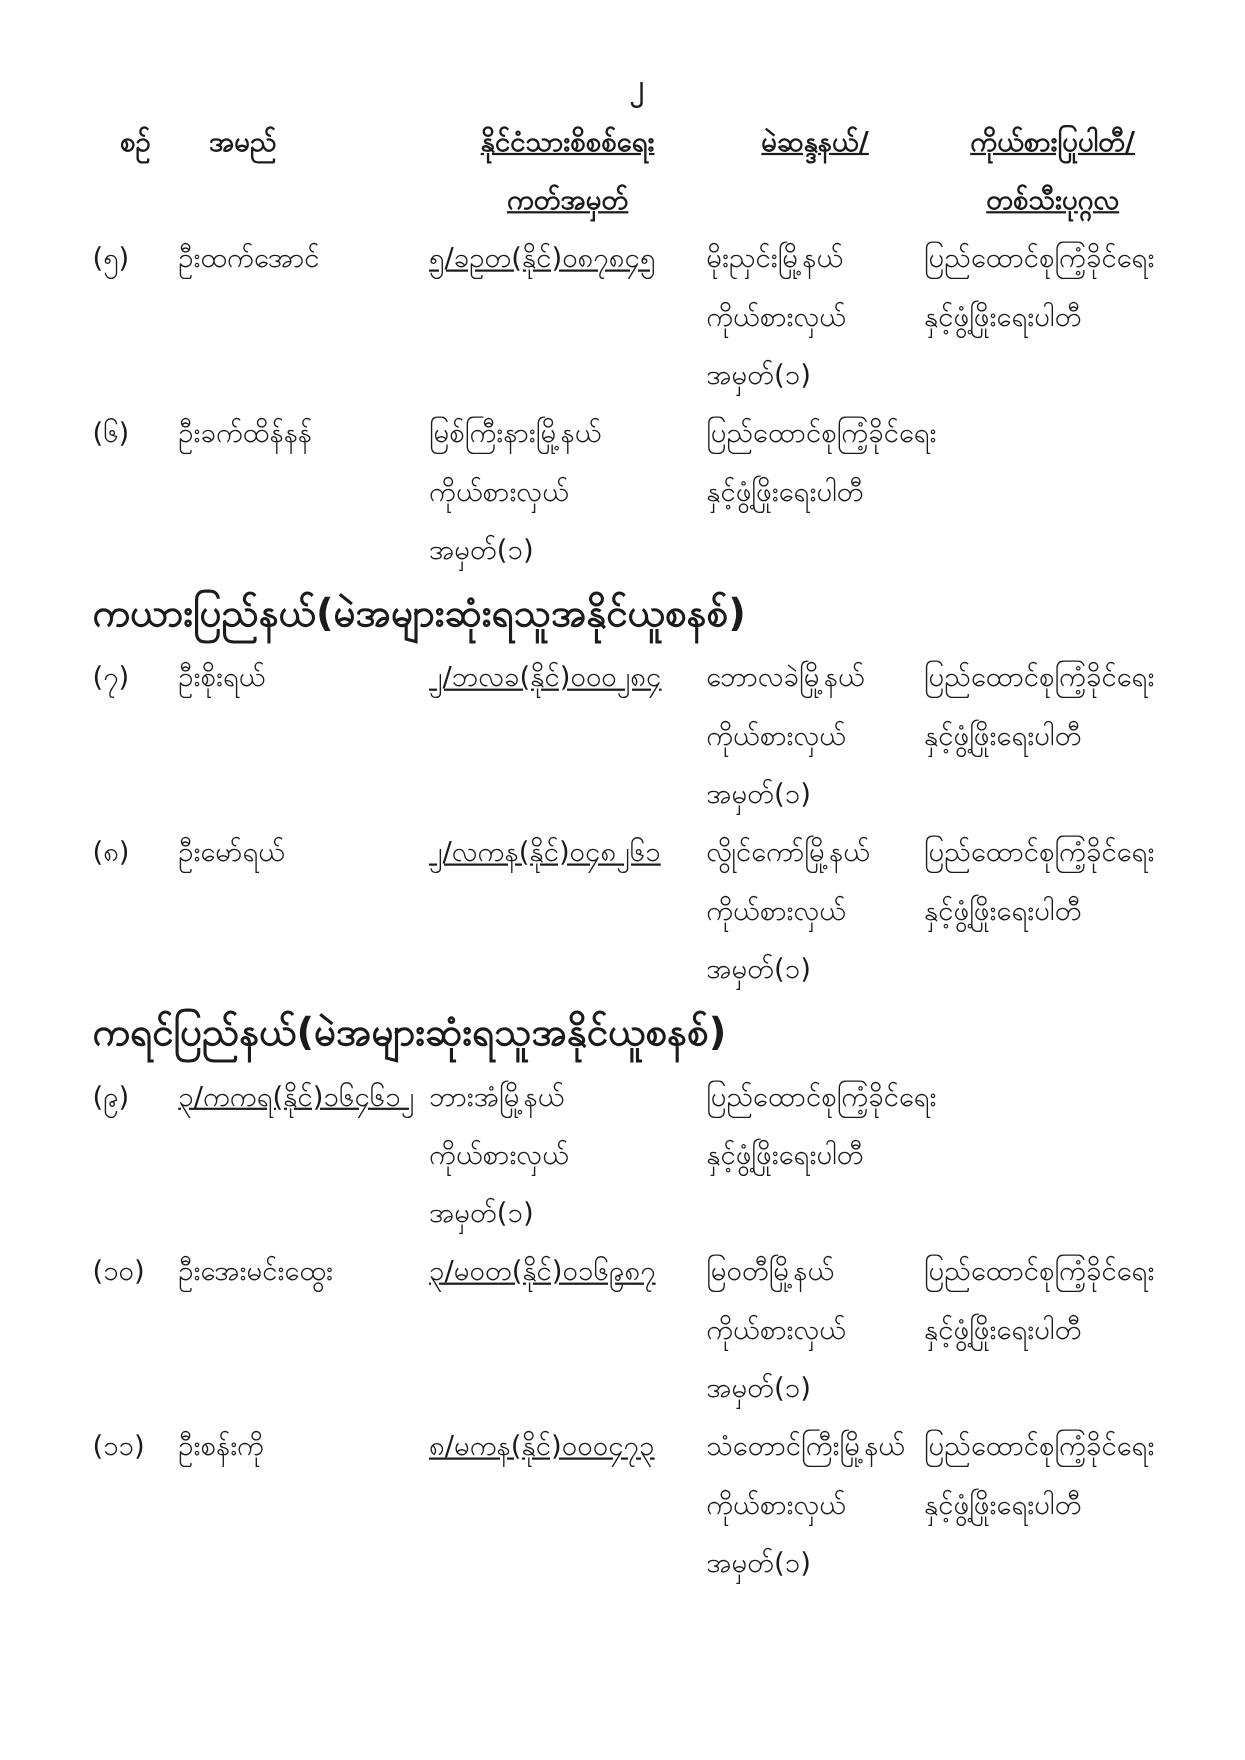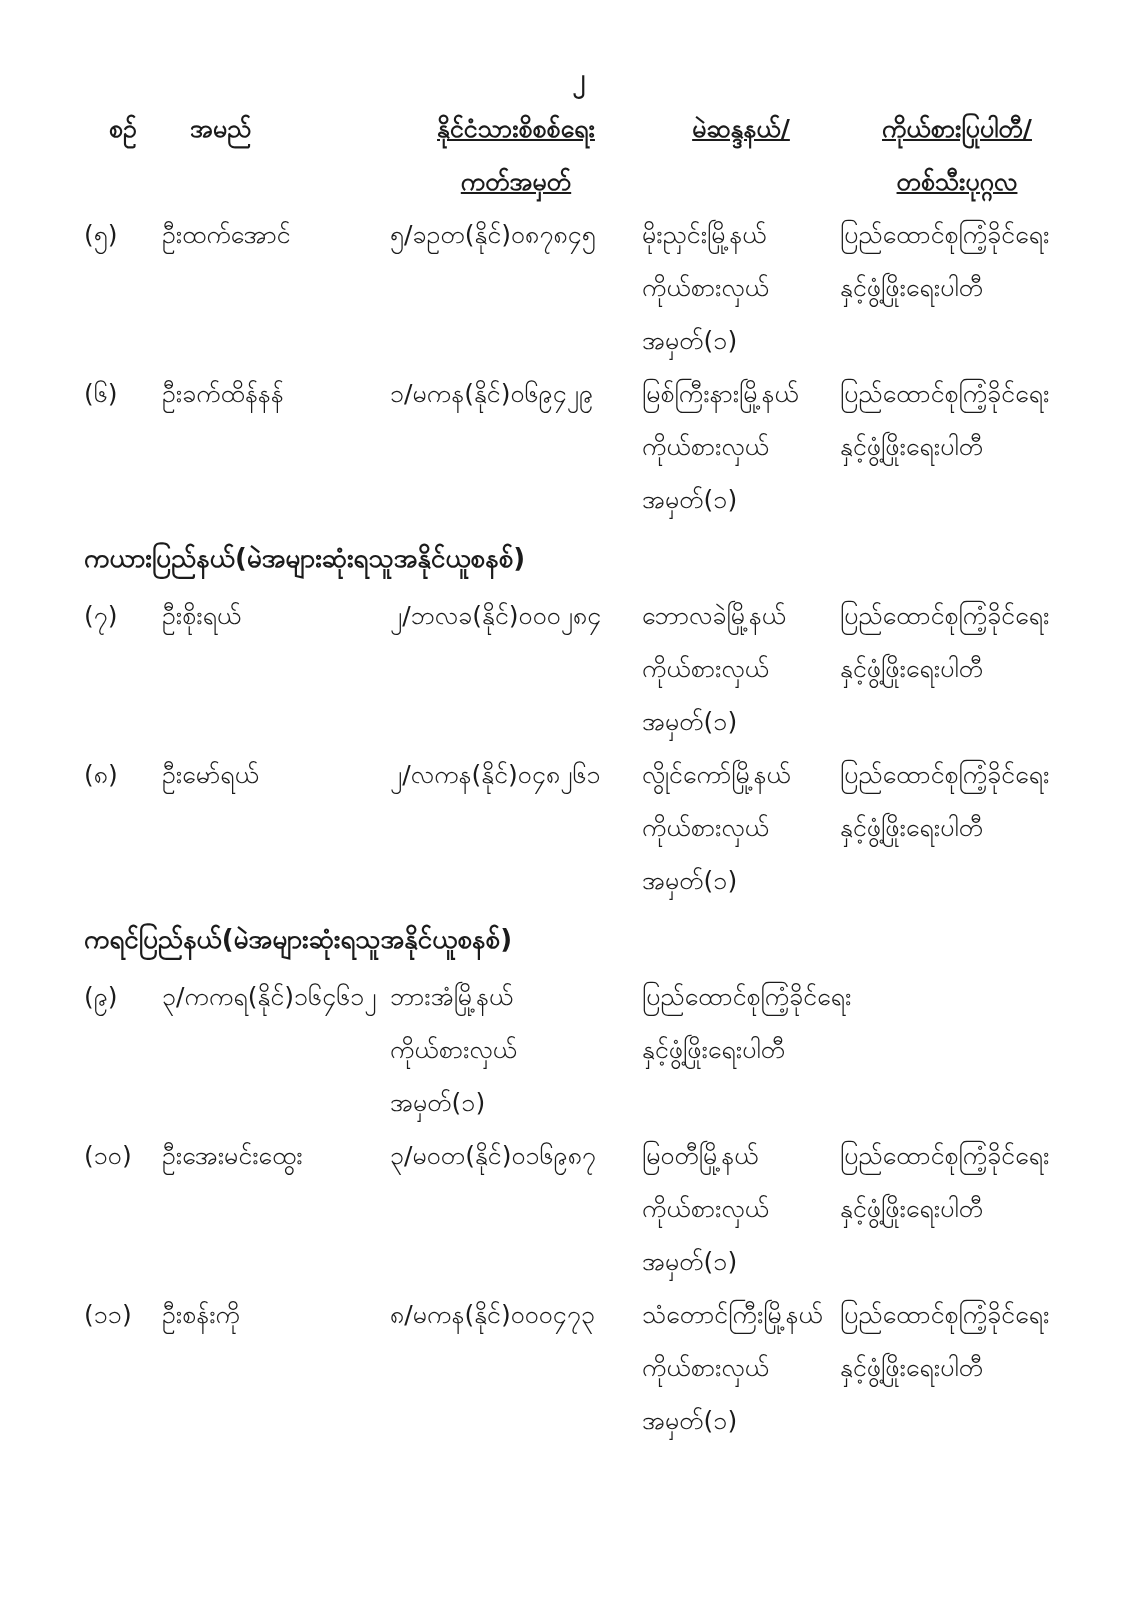--- a/index.html
+++ b/index.html
@@ -31,28 +31,28 @@
   .cell-line {
     line-height: 53px;
     white-space: nowrap;
     font-size: 25px;
   }
   .table-header .cell-line { font-weight: 700; }
   .col-serial .cell-line { text-align: center; }
   .col-name-header { padding-left: 28px; }
   .col-center { text-align: center; text-decoration: underline; }
   .section-heading {
-    font-size: 26px;
+    font-size: 35px;
     font-weight: 700;
     line-height: 53px;
     margin: 6px 0 4px 0;
     white-space: nowrap;
   }
   .data-row { margin-bottom: 0; }
-  .nrc-cell .cell-line { letter-spacing: 0; }
+  .nrc-cell .cell-line { letter-spacing: 0; text-decoration: underline; }
 </style>
 </head>
 <body>
 
 <div class="page">
 
   <div class="page-number">၂</div>
 
   <div class="grid-row table-header">
     <div class="cell col-serial">
@@ -96,23 +96,20 @@
       </div>
     </div>
 
     <div class="grid-row data-row">
       <div class="cell">
           <div class="cell-line">(၆)</div>
         </div>
       <div class="cell">
           <div class="cell-line">ဦးခက်ထိန်နန်</div>
         </div>
-      <div class="cell nrc-cell">
-          <div class="cell-line">၁/မကန(နိုင်)၀၆၉၄၂၉</div>
-        </div>
       <div class="cell">
         <div class="cell-line">မြစ်ကြီးနားမြို့နယ်</div>
         <div class="cell-line">ကိုယ်စားလှယ်</div>
         <div class="cell-line">အမှတ်(၁)</div>
       </div>
       <div class="cell">
         <div class="cell-line">ပြည်ထောင်စုကြံ့ခိုင်ရေး</div>
         <div class="cell-line">နှင့်ဖွံ့ဖြိုးရေးပါတီ</div>
       </div>
     </div>

